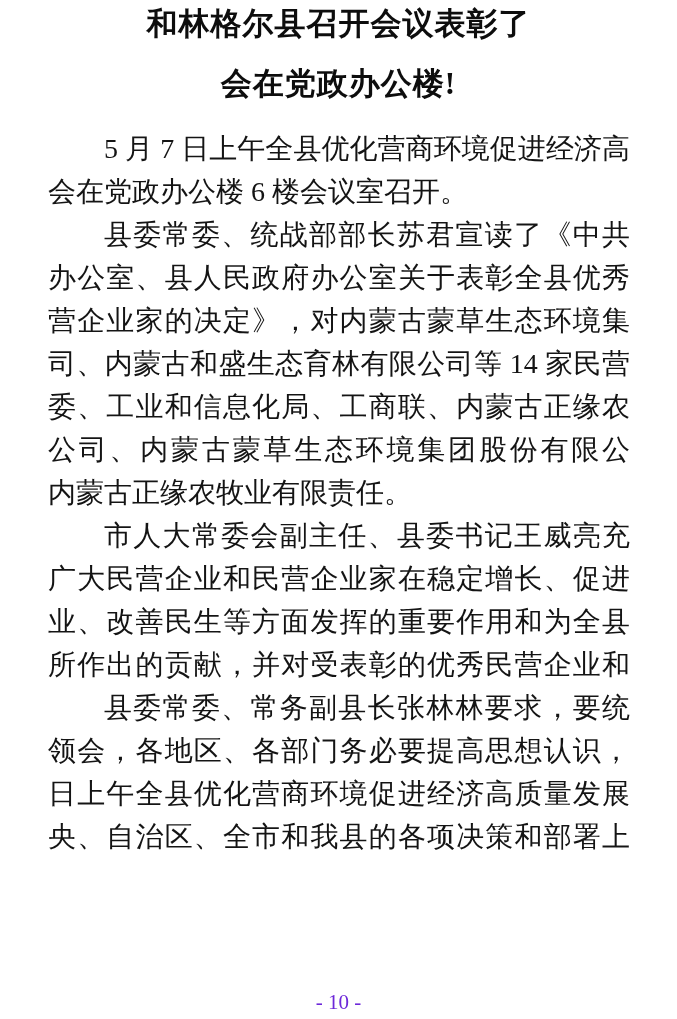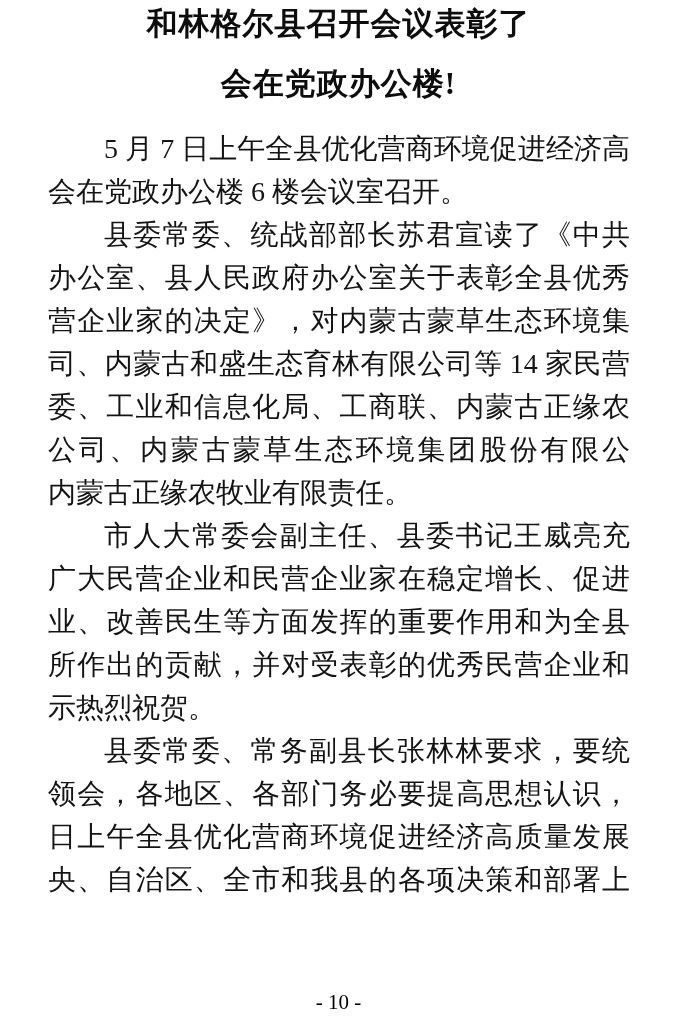--- a/index.html
+++ b/index.html
@@ -54,21 +54,21 @@
     text-align-last: left;
   }
   .footer {
     position: absolute;
     left: 0;
     right: 0;
     bottom: 5px;
     text-align: center;
     font-size: 21px;
     line-height: 24px;
-    color: #000000;
+    color: #6d28d9;
   }
 </style>
 </head>
 <body>
 
 <div class="page">
 
   <h1 class="title">
     <div class="title-line">和林格尔县召开会议表彰了</div>
     <div class="title-line">会在党政办公楼!</div>
@@ -81,21 +81,20 @@
       <div class="line">办公室、县人民政府办公室关于表彰全县优秀民营企业和民</div>
       <div class="line">营企业家的决定》，对内蒙古蒙草生态环境集团股份有限公</div>
       <div class="line">司、内蒙古和盛生态育林有限公司等 14 家民营企业和王召</div>
       <div class="line">委、工业和信息化局、工商联、内蒙古正缘农牧业有限责任</div>
       <div class="line">公司、内蒙古蒙草生态环境集团股份有限公司、纷美包装等</div>
       <div class="line para-end">内蒙古正缘农牧业有限责任。</div>
       <div class="line first">市人大常委会副主任、县委书记王威亮充分肯定了全县</div>
       <div class="line">广大民营企业和民营企业家在稳定增长、促进创新、增加就</div>
       <div class="line">业、改善民生等方面发挥的重要作用和为全县经济社会发展</div>
       <div class="line">所作出的贡献，并对受表彰的优秀民营企业和民营企业家表</div>
-      <div class="line para-end">示热烈祝贺。</div>
       <div class="line first">县委常委、常务副县长张林林要求，要统一思想、深刻</div>
       <div class="line">领会，各地区、各部门务必要提高思想认识，切实把思想、</div>
       <div class="line">日上午全县优化营商环境促进经济高质量发展大，统一到中</div>
       <div class="line">央、自治区、全市和我县的各项决策和部署上来，会后要迅</div>
     </div>
 
   <div class="footer">
     <span>- 10 -</span>
   </div>
 

